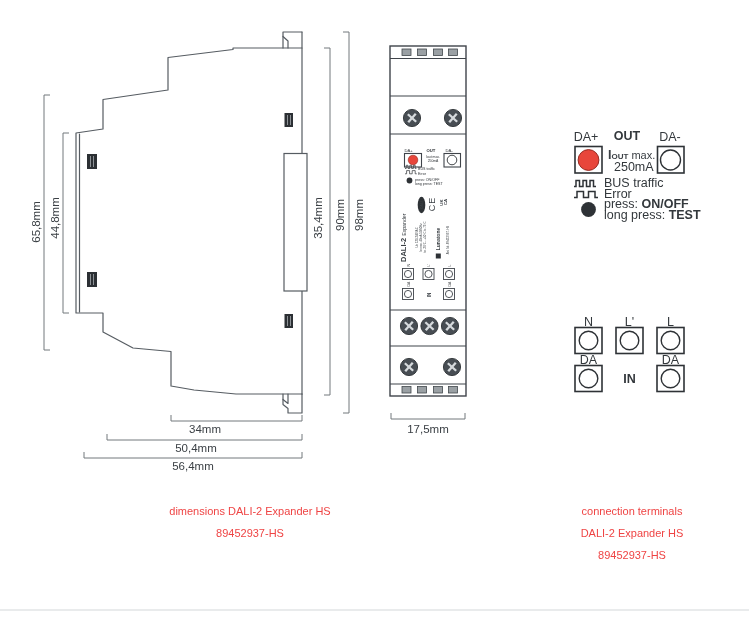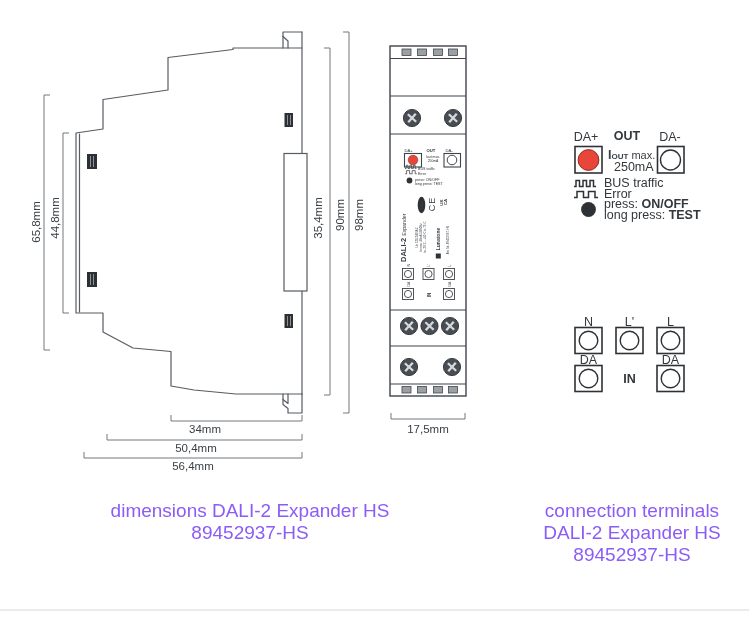--- a/index.html
+++ b/index.html
@@ -12,21 +12,21 @@
   .dim{fill:none;stroke:#73787d;stroke-width:1;}
   .dimtxt{font-size:11.5px;fill:#3b4045;}
   .dev{fill:none;stroke:#3f444a;stroke-width:1.1;}
   .devf{fill:#ffffff;stroke:#3f444a;stroke-width:1.4;}
   .b{font-weight:bold;}
   .ltxt{font-size:12.5px;fill:#33383c;}
   .lsq{fill:#ffffff;stroke:#2e3236;stroke-width:1.6;}
   .lcirc{fill:none;stroke:#2e3236;stroke-width:1.4;}
   .wave{fill:none;stroke:#2e3236;stroke-width:1.5;stroke-linejoin:miter;}
   .mwave{fill:none;stroke:#2e3236;stroke-width:0.7;}
-  .caption{position:absolute;text-align:center;font-size:19px;line-height:22px;color:#8b5cf6;}
+  .caption{position:absolute;text-align:center;font-size:11px;line-height:22px;color:#ef4444;}
   .hairline{position:absolute;left:0;top:609px;width:749px;height:1.5px;background:#e9ebec;}
   .t3{font-size:3.4px;fill:#2e3236;}
   .t35{font-size:3.6px;fill:#2e3236;}
   .t42{font-size:4.2px;fill:#2e3236;}
 </style>
 </head>
 <body>
 
 <div id="canvas">
 <svg width="749" height="634" viewBox="0 0 749 634">

